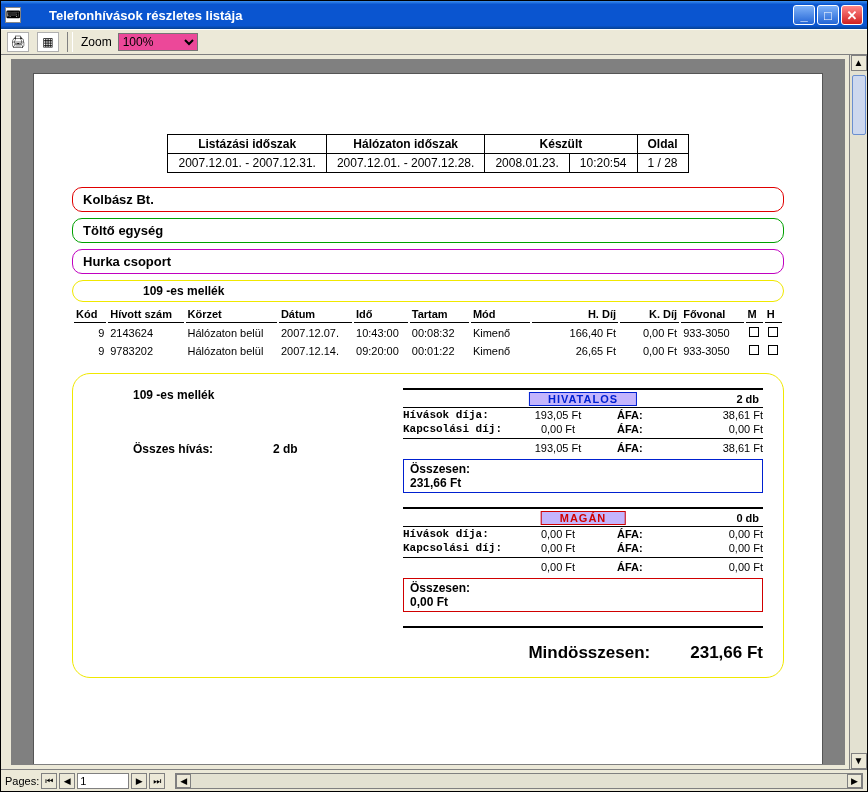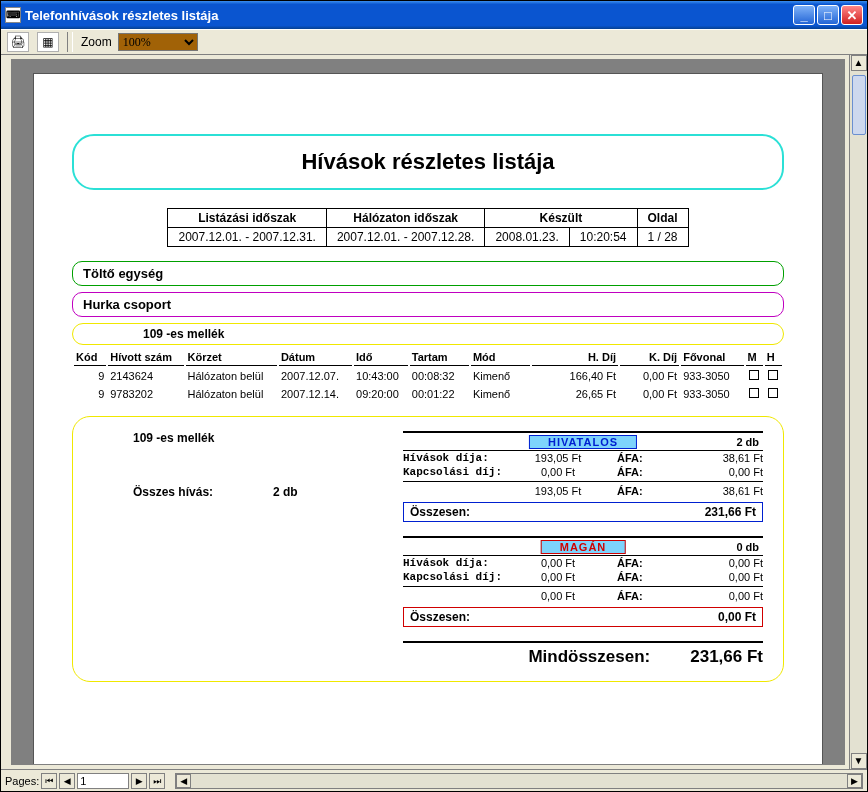--- a/index.html
+++ b/index.html
@@ -22,36 +22,36 @@
     box-shadow: 4px 4px 6px rgba(0,0,0,0.3);
   }
   .titlebar {
     height: 28px;
     background: linear-gradient(to bottom, #3a8ef0 0%, #0a55d0 12%, #0a55d0 88%, #064090 100%);
     display: flex; align-items: center;
     color: #fff; font-weight: bold; font-size: 13px;
     padding: 0 4px;
   }
   .titlebar .tb-icon { width:16px; height:16px; margin-right:4px; background:#fff; border:1px solid #888; font-size:10px; line-height:14px; text-align:center; color:#000;}
-  .titlebar .tb-title { flex:1; }
+  .titlebar .tb-title { flex:1;margin-left:24px; }
   .tb-btns { display:flex; gap:2px; }
   .tb-btn { width:22px; height:20px; border:1px solid #fff; border-radius:3px; display:flex; align-items:center; justify-content:center; font-weight:bold; font-size:13px; color:#fff;}
   .tb-min { background: linear-gradient(to bottom,#7fb2f8,#2365d6); }
   .tb-max { background: linear-gradient(to bottom,#7fb2f8,#2365d6); }
   .tb-close { background: linear-gradient(to bottom,#f88,#d02020); }
   .tb-btn span { display:block; }
   .toolbar {
     height: 26px; border-bottom:1px solid #808080; border-top:1px solid #fff;
     background:#ece9d8; display:flex; align-items:center; gap:8px; padding:0 6px;
     font-size:12px;
   }
   .tool-ico { width:22px; height:20px; border:1px solid #b0b0b0; background:#fff; display:flex; align-items:center; justify-content:center; font-size:12px;}
   .tool-div { width:6px; height:20px; border-left:1px solid #808080; border-right:1px solid #fff; }
   .zoom-sel { display:flex; align-items:center; gap:6px; }
-  .zoom-sel select { font-size:12px; width:80px; background:#a16207;font-family:Liberation Serif, serif; }
+  .zoom-sel select { font-size:12px; width:80px; background:#ec4899; }
   
   .viewer {
     flex:1; position:relative; background:#ece9d8; overflow:hidden;
   }
   .scroll-v { position:absolute; right:0; top:0; bottom:0; width:18px; background:#e3e1d1; border-left:1px solid #808080; display:flex; flex-direction:column; align-items:center; }
   .scroll-v .arrow { width:16px; height:16px; background:#ece9d8; border:1px solid #808080; font-size:10px; line-height:14px; text-align:center;}
   .scroll-v .thumb { margin-top:4px; width:14px; height:60px; background:#cdd8ee; border:1px solid #6a8fd0; border-radius:2px;}
   .canvas {
     position:absolute; left:10px; top:4px; right:22px; bottom:4px;
     background:#808080; border:1px solid #808080;
@@ -96,35 +96,35 @@
   .summary-left .row .lab { width:140px; font-weight:bold;}
   .summary-right { flex:1; font-size:12px; }
   .sec { margin-bottom:14px; }
   .sec-head {
     display:flex; align-items:center; border-top:2px solid #000; border-bottom:1px solid #000;
     height:20px; position:relative;
   }
   .sec-head .tag {
     position:absolute; left:50%; transform:translateX(-50%);
     border:1px solid; font-weight:bold; padding:0 18px; font-size:11px; letter-spacing:1px;
-    background:#7dd3fc;
+    background:#c4b5fd;
   }
   .sec-head .cnt { margin-left:auto; font-weight:bold; font-size:11px; padding-right:4px;}
   .sec-row { display:flex; padding:1px 0; font-size:11px;}
   .sec-row .l1 { width:110px; font-weight:bold;font-family:Liberation Mono, monospace;}
   .sec-row .v1 { width:90px; text-align:center; font-weight:normal;}
   .sec-row .l2 { width:50px; font-weight:bold; padding-left:14px;}
   .sec-row .v2 { flex:1; text-align:right; font-weight:normal;}
   .sec-div { border-top:1px solid #000; margin:2px 0;}
   .sec-total {
-    border:1px solid; display:flex; padding:2px 6px; font-weight:bold; font-size:12px; margin-top:4px;
+    border:1px solid; display:flex; padding:2px 6px; font-weight:bold; font-size:12px; margin-top:4px;flex-direction:column;
   }
   .sec-total .lab { flex:1;}
   .grand {
-    border-top:2px solid #000; margin-top:8px; padding-top:4px;
+    border-top:2px solid #000; margin-top:8px; padding-top:15px;
     display:flex; align-items:baseline;
   }
   .grand .lab { flex:1; font-size:17px; font-weight:bold; text-align:right; padding-right:40px;}
   .grand .val { font-size:17px; font-weight:bold; }
   
   .footbar {
     height:22px; border-top:1px solid #808080; background:#ece9d8;
     display:flex; align-items:center; font-size:11px; padding:0 4px; gap:2px;
   }
   .footbar .nav-btn { width:16px; height:16px; border:1px solid #808080; background:#ece9d8; font-size:9px; line-height:14px; text-align:center;}
@@ -163,40 +163,40 @@
       <select>
         <option>100%</option>
       </select>
     </div>
   </div>
 
   <div class="viewer">
     <div class="canvas">
       <div class="page">
         <div class="rpt">
-          <div class="title-box">Hívások részletes listája</div>
 
           <table class="info-table">
             <tbody>
                 <tr>
               <th>Listázási időszak</th>
               <th>Hálózaton időszak</th>
               <th colspan="2">Készült</th>
               <th>Oldal</th>
             </tr>
             <tr>
               <td>2007.12.01. - 2007.12.31.</td>
               <td>2007.12.01. - 2007.12.28.</td>
               <td>2008.01.23.</td>
               <td>10:20:54</td>
               <td>1 / 28</td>
             </tr>
           </tbody>
             </table>
 
+          <div class="box box-red">Kolbász Bt.</div>
           <div class="box box-green">Töltő egység</div>
           <div class="box box-mag">Hurka csoport</div>
           <div class="ext-box">109  -es mellék</div>
 
           <table class="dt">
             <thead>
               <tr>
                 <th style="width:30px">Kód</th>
                 <th style="width:70px">Hívott szám</th>
                 <th style="width:85px">Körzet</th>

